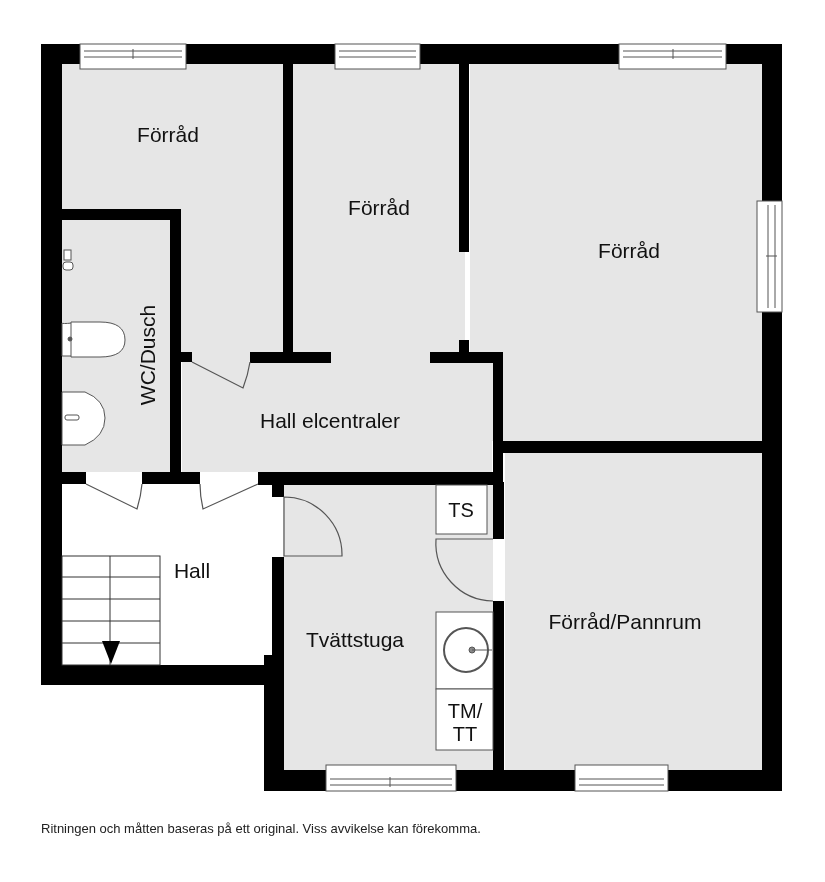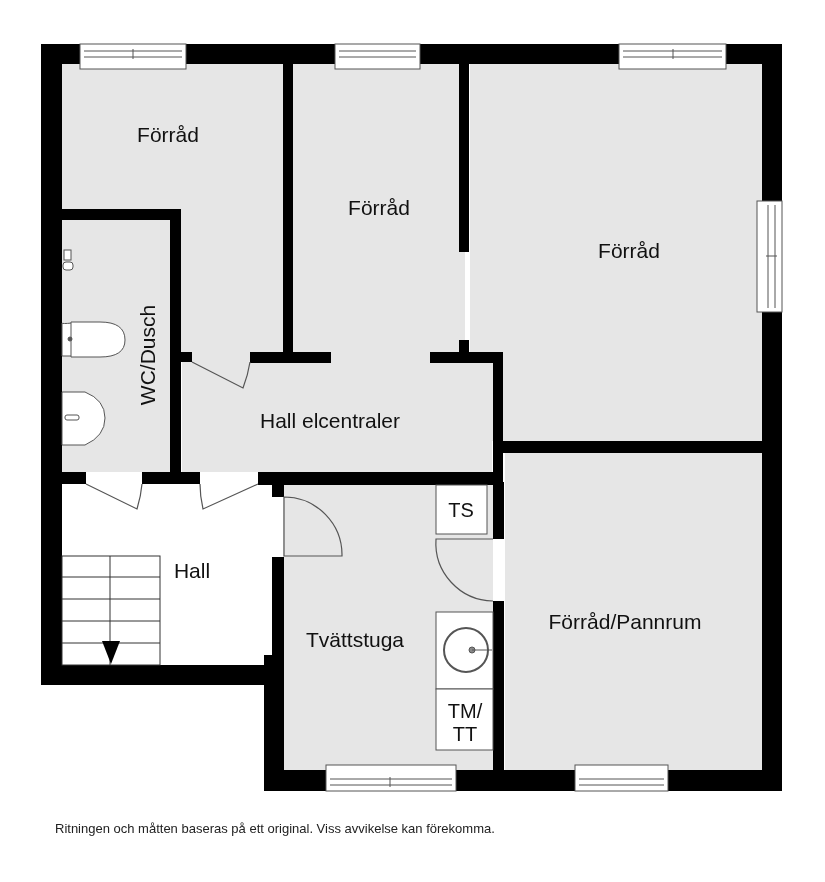--- a/index.html
+++ b/index.html
@@ -1,20 +1,20 @@
 <!DOCTYPE html>
 <html><head>
 <meta charset="utf-8">
 <style>
   html, body { margin: 0; padding: 0; background: #ffffff; }
   body { width: 825px; height: 882px; position: relative; overflow: hidden;
          font-family: "Liberation Sans", sans-serif; }
   #plan { position: absolute; left: 0; top: 0; }
   .room-label { font-family: "Liberation Sans", sans-serif; fill: #111; }
-  .disclaimer { position: absolute; left: 55px; top: 821px; font-size: 13px; color: #222;
+  .disclaimer { position: absolute; left: 41px; top: 821px; font-size: 13px; color: #222;
                 font-family: "Liberation Sans", sans-serif; }
 </style>
 </head>
 <body>
 
 <svg id="plan" width="825" height="882" viewBox="0 0 825 882" xmlns="http://www.w3.org/2000/svg">
 
   <g>
     <rect x="62" y="63" width="221" height="296" fill="#e6e6e6"></rect>
     <rect x="293" y="63" width="172" height="296" fill="#e6e6e6"></rect>

